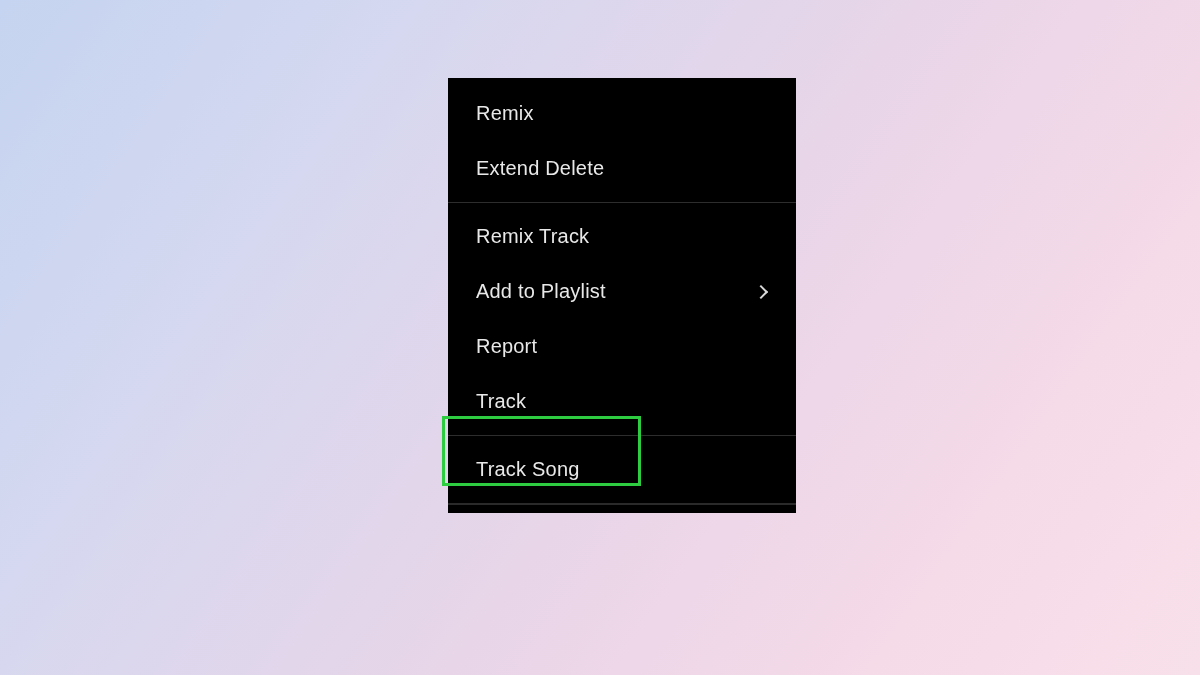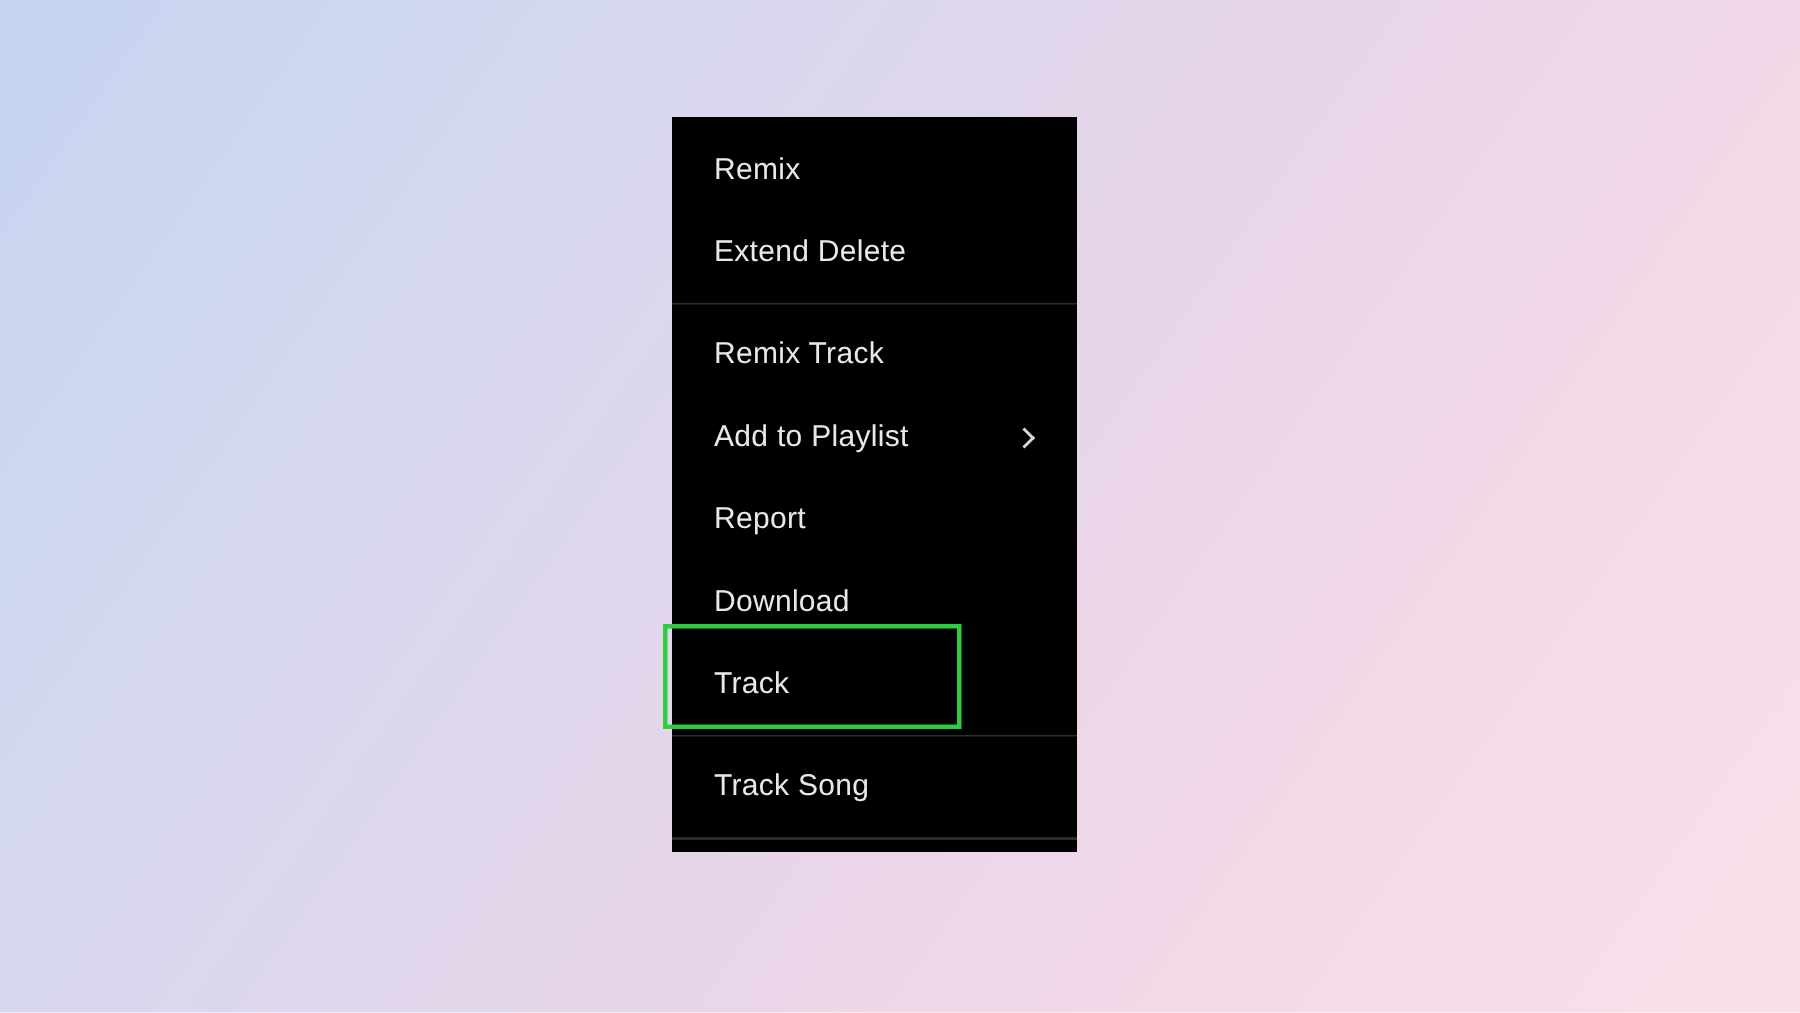--- a/index.html
+++ b/index.html
@@ -12,21 +12,21 @@
       height: 675px;
       background: linear-gradient(125deg, #c5d4f0 0%, #d5d8f0 25%, #e8d5e8 55%, #f5dae8 80%, #f8e0ea 100%);
       position: relative;
       font-family: -apple-system, BlinkMacSystemFont, "Segoe UI", Helvetica, Arial, sans-serif;
       overflow: hidden;
     }
     .context-menu {
       position: absolute;
       left: 448px;
       top: 78px;
-      width: 270px;
+      width: 348px;
       background: #000000;
       color: #e8e8e8;
       padding: 8px 0;
     }
     .menu-item {
       display: flex;
       align-items: center;
       justify-content: space-between;
       padding: 16px 28px;
       font-size: 20px;
@@ -75,23 +75,20 @@
     <span>Remix Track</span>
   </div>
   <div class="menu-item">
     <span>Add to Playlist</span>
     <span class="chevron"></span>
   </div>
   <div class="menu-item">
     <span>Report</span>
   </div>
   <div class="menu-item">
-    <span>Download</span>
-  </div>
-  <div class="menu-item">
     <span>Track</span>
   </div>
 
   <div class="divider"></div>
 
   <div class="menu-item">
     <span>Track Song</span>
   </div>
 
   <div class="bottom-line"></div>

